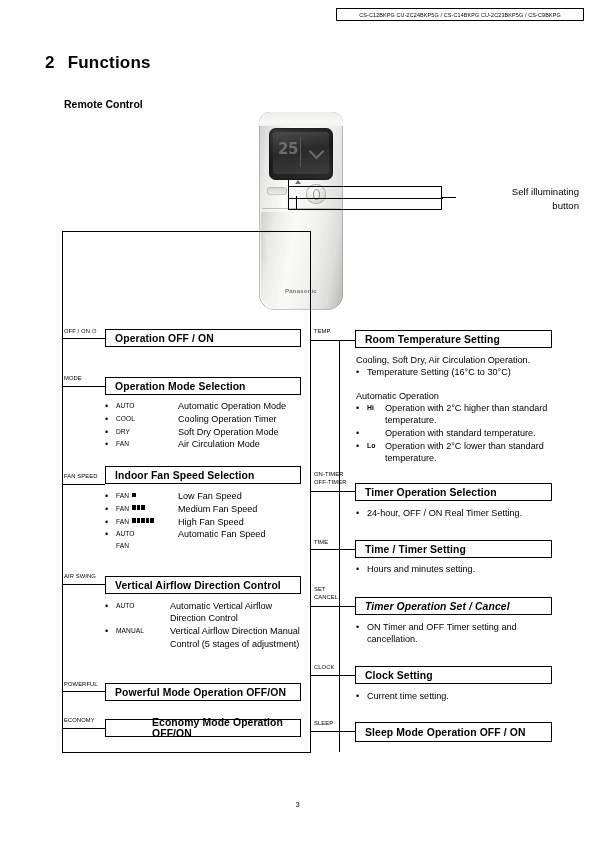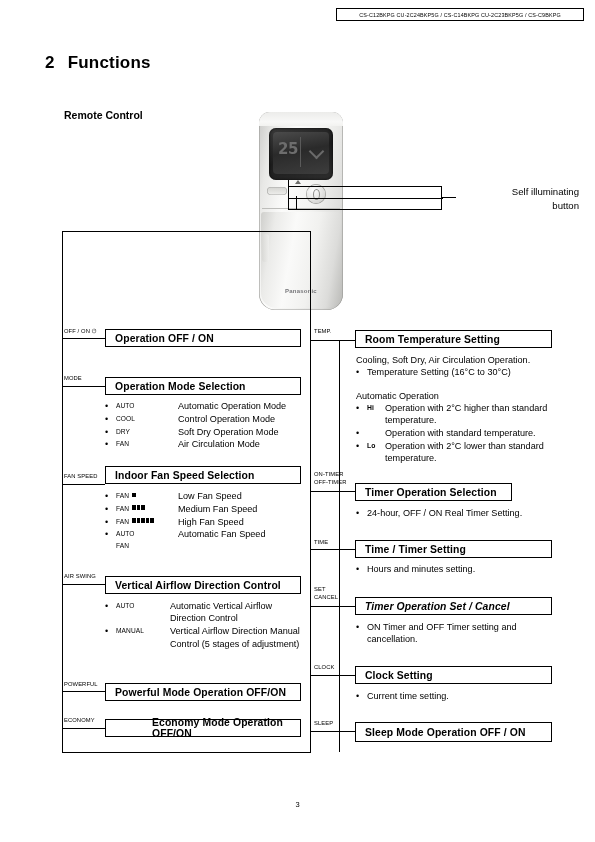--- a/index.html
+++ b/index.html
@@ -43,21 +43,21 @@
     top: 53px;
     font-size: 17px;
     font-weight: bold;
     letter-spacing: 0.2px;
   }
   .chapter .num { margin-right: 13px; }
 
   .section-title {
     position: absolute;
     left: 64px;
-    top: 109px;
+    top: 98px;
     font-size: 10.5px;
     font-weight: bold;
     text-align: right;
   }
 
   
   .remote {
     position: absolute;
     left: 259px;
     top: 112px;
@@ -406,21 +406,21 @@
 <div class="titlebox" style="left:105px; top:377px; width:196px; height:18px;">Operation Mode Selection</div>
 <div class="blist" style="left:105px; top:400px; width:200px;">
   <div class="brow">
     <span class="bdot">•</span>
     <span class="bkey">AUTO</span>
     <span class="bval">Automatic Operation Mode</span>
   </div>
   <div class="brow">
     <span class="bdot">•</span>
     <span class="bkey">COOL</span>
-    <span class="bval">Control Operation Mode</span>
+    <span class="bval">Cooling Operation Timer</span>
   </div>
   <div class="brow">
     <span class="bdot">•</span>
     <span class="bkey">DRY</span>
     <span class="bval">Soft Dry Operation Mode</span>
   </div>
   <div class="brow">
     <span class="bdot">•</span>
     <span class="bkey">FAN</span>
     <span class="bval">Air Circulation Mode</span>
@@ -514,21 +514,21 @@
   <div class="brow">
     <span class="bdot">•</span>
     <span class="glyph">Lo</span>
     <span class="bval">Operation with 2°C lower than standard temperature.</span>
   </div>
 </div>
 
 <div class="tag" style="left:314px; top:471px;">ON-TIMER</div>
 <div class="tag" style="left:314px; top:479px;">OFF-TIMER</div>
 <div class="tag-rule" style="left:310px; top:491px; width:45px;"></div>
-<div class="titlebox" style="left:355px; top:483px; width:157px; height:18px;text-align:right;">Timer Operation Selection</div>
+<div class="titlebox" style="left:355px; top:483px; width:197px; height:18px;text-align:right;">Timer Operation Selection</div>
 <div class="blist" style="left:356px; top:507px; width:210px;">
   <div class="brow">
     <span class="bdot">•</span>
     <span class="bval">24-hour, OFF / ON Real Timer Setting.</span>
   </div>
 </div>
 
 <div class="tag" style="left:314px; top:539px;">TIME</div>
 <div class="tag-rule" style="left:310px; top:549px; width:45px;"></div>
 <div class="titlebox" style="left:355px; top:540px; width:197px; height:18px;">Time / Timer Setting</div>

